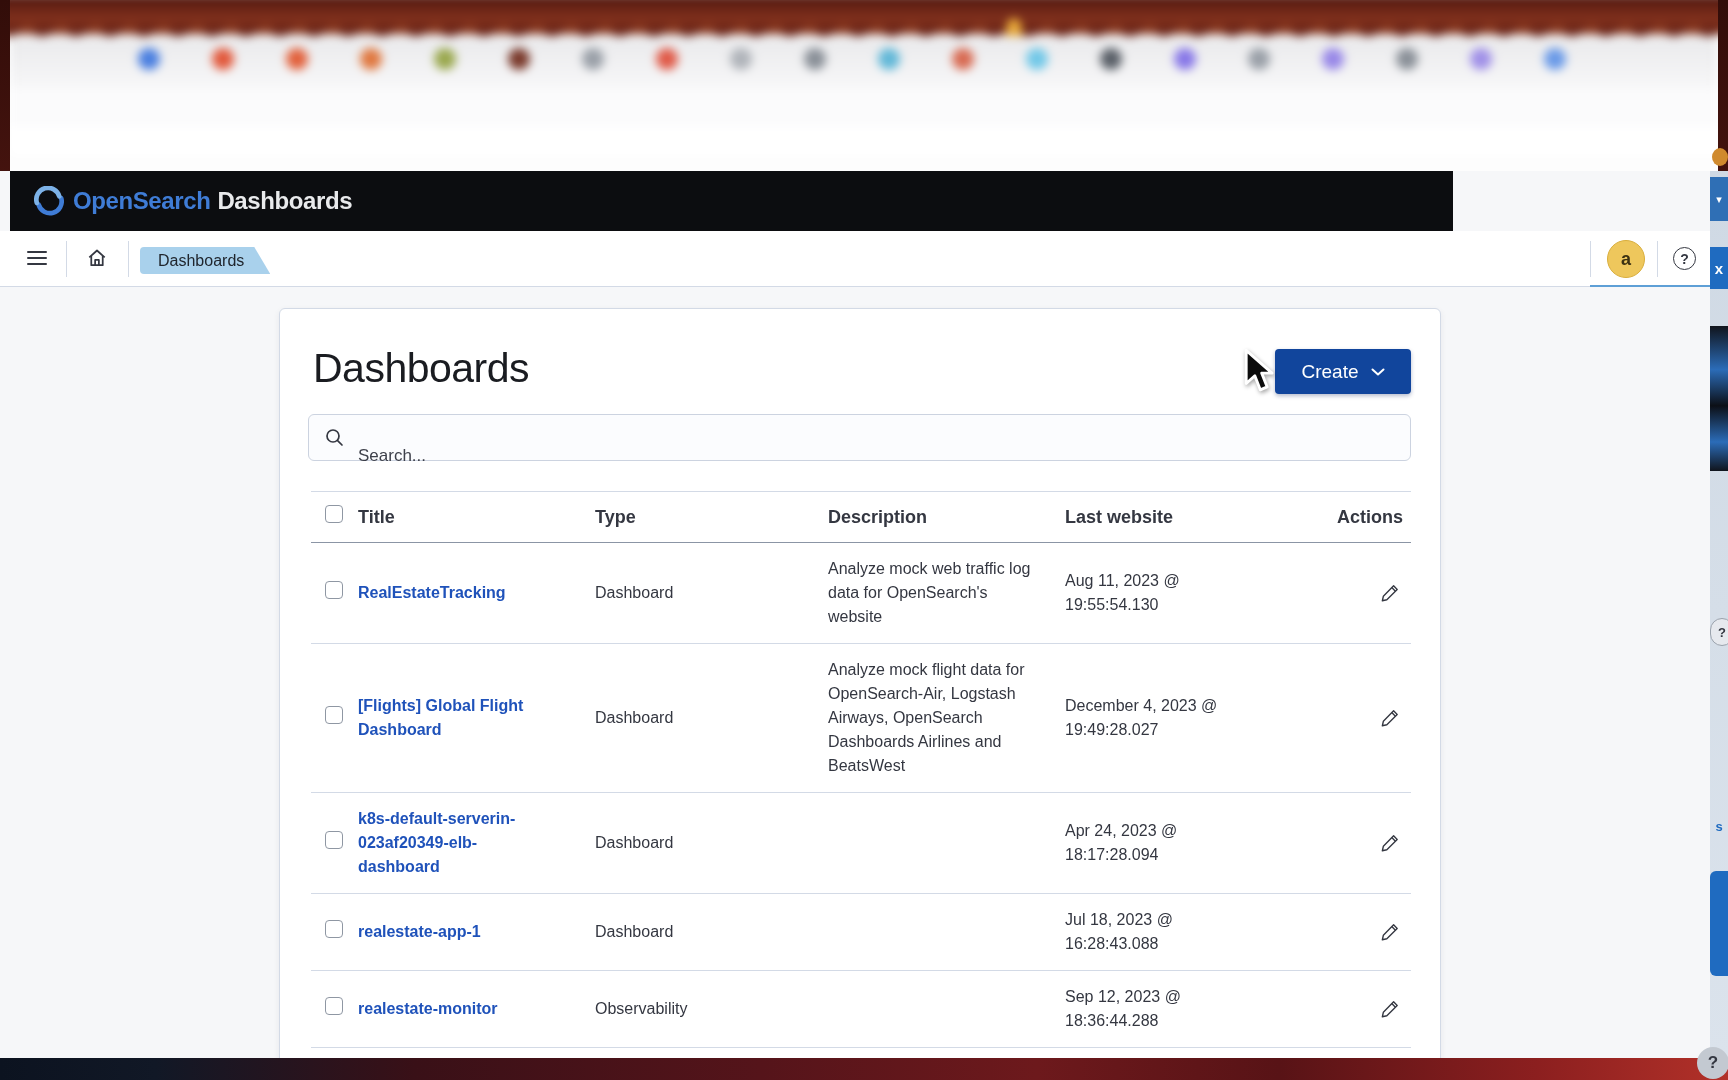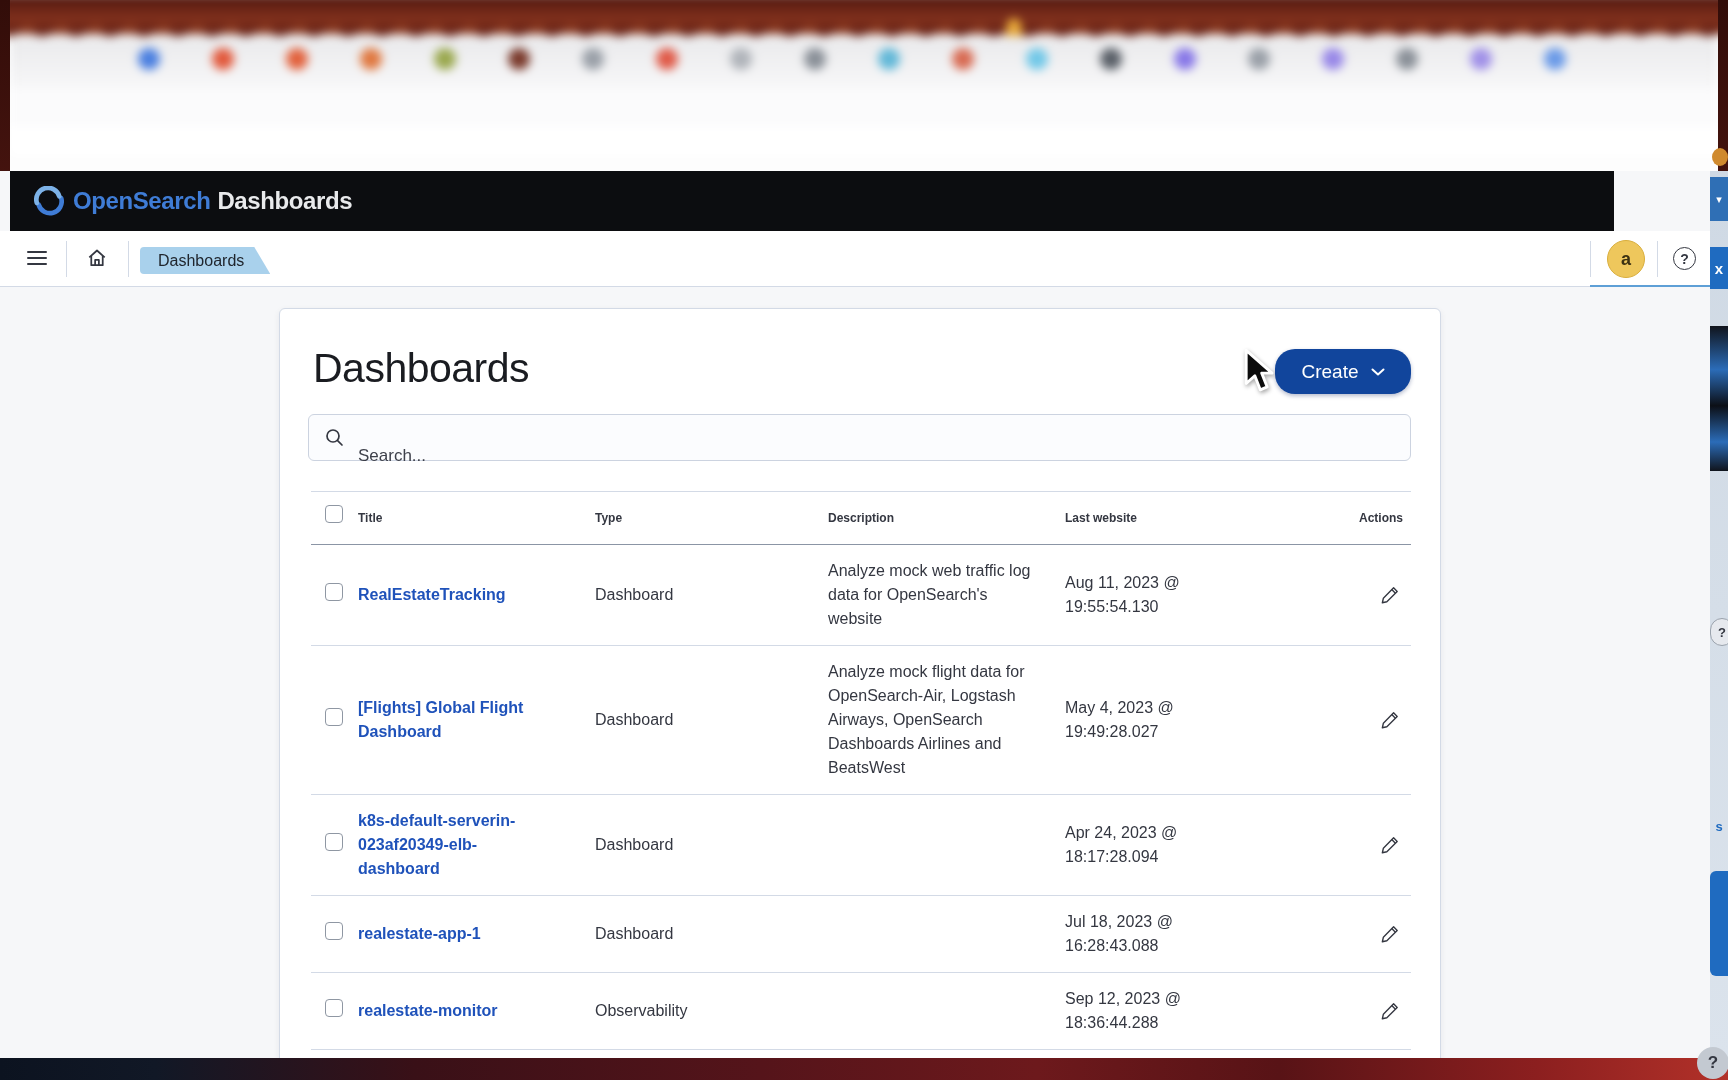--- a/index.html
+++ b/index.html
@@ -20,21 +20,21 @@
   .tabs-row{position:absolute;left:10px;top:36px;width:1708px;height:52px;
     background:linear-gradient(180deg,#e9e9eb,#f7f7f8);}
   .tab-dot{position:absolute;top:46px;width:22px;height:22px;border-radius:50%;}
   .addr-row{position:absolute;left:10px;top:88px;width:1708px;height:38px;background:#fbfbfc;}
   .bm-row{position:absolute;left:10px;top:126px;width:1708px;height:30px;background:#ffffff;}
   .edge-sliver{position:absolute;top:0;width:10px;height:231px;background:linear-gradient(180deg,#320d09,#4a1510);}
   .edge-sliver.left{left:0;} .edge-sliver.right{right:0;}
   .edge-orange-dot{position:absolute;right:0px;top:148px;width:16px;height:18px;border-radius:50%;background:#d08a2e;}
 
   
-  .appbar{position:absolute;left:10px;top:171px;width:1604px;height:60px;background:#0c0d10;
+  .appbar{position:absolute;left:10px;top:171px;width:1443px;height:60px;background:#0c0d10;
     display:flex;align-items:center;padding-left:24px;box-sizing:border-box;}
   .brand{display:flex;align-items:center;gap:9px;}
   .brand-text{font-size:24px;font-weight:700;letter-spacing:-0.4px;}
   .brand-text .b1{color:#3f7cd6;}
   .brand-text .b2{color:#e9eaec;margin-left:7px;}
 
   
   .navbar{position:absolute;left:0px;top:231px;width:1710px;height:56px;background:#fff;
     border-bottom:1px solid #d3dae6;box-sizing:border-box;}
   .nav-underline-blue{position:absolute;left:1590px;top:54px;width:120px;height:2px;background:#5e9fd6;}
@@ -49,32 +49,32 @@
   .help-circle{position:absolute;left:1673px;top:16px;width:23px;height:23px;border-radius:50%;
     border:1.6px solid #343741;color:#343741;font-size:14px;font-weight:700;
     display:flex;align-items:center;justify-content:center;box-sizing:border-box;}
 
   
   .content{position:absolute;left:0;top:287px;width:1710px;height:771px;background:#f6f7f9;overflow:hidden;}
   .panel{position:absolute;left:279px;top:21px;width:1162px;height:1100px;background:#fff;
     border:1px solid #d3dae6;border-radius:6px;box-shadow:0 2px 6px rgba(20,30,60,.07);box-sizing:border-box;}
   .page-title{position:absolute;left:33px;top:36px;font-size:41px;font-weight:500;color:#1a1c21;letter-spacing:-0.5px;}
   .create-btn{position:absolute;right:29px;top:40px;width:136px;height:45px;background:#11459c;border:none;
-    border-radius:20px;color:#fff;font-size:19px;font-family:inherit;display:flex;align-items:center;
+    border-radius:4px;color:#fff;font-size:19px;font-family:inherit;display:flex;align-items:center;
     justify-content:center;gap:12px;cursor:pointer;box-shadow:0 2px 4px rgba(10,30,90,.3);}
   .search-wrap{position:absolute;left:28px;top:105px;width:1103px;height:47px;
     background:#fbfcfe;border:1px solid #ccd3e0;border-radius:6px;display:flex;align-items:center;box-sizing:border-box;}
   .search-wrap input{border:none;outline:none;background:transparent;font-size:17px;color:#343741;
     font-family:inherit;flex:1;margin-top:36px;}
   .search-wrap input::placeholder{color:#343741;opacity:.95;}
   .search-icon{margin:0 12px 0 16px;display:flex;}
 
   .table{position:absolute;left:31px;top:182px;width:1100px;font-size:16px;color:#343741;}
   .trow{display:grid;grid-template-columns:47px 237px 233px 237px 262px 1fr;align-items:center;}
-  .thead{border-top:1px solid #d3dae6;border-bottom:1px solid #8b95a5;font-weight:700;font-size:12px;}
+  .thead{border-top:1px solid #d3dae6;border-bottom:1px solid #8b95a5;font-weight:700;font-size:18px;}
   .thead .cell{padding:13px 0;}
   .tbody .trow{border-bottom:1px solid #d3dae6;}
   .cell{line-height:24px;}
   .cell.c-check{padding-left:14px;}
   .cell.c-title{padding:14px 52px 14px 0;font-weight:bold;}
   .cell.c-type{padding:14px 20px 14px 0;}
   .cell.c-desc{padding:14px 28px 14px 0;}
   .cell.c-date{padding:14px 0;}
   .cell.c-date .date-text{max-width:158px;}
   .cell.c-actions{justify-self:end;padding-right:8px;text-align:right;}
@@ -244,21 +244,21 @@
       </button>
     </div>
   </div>
 
   <div class="trow">
     <div class="cell c-check"><span class="checkbox"></span></div>
     <div class="cell c-title"><span class="link row-title">[Flights] Global Flight Dashboard</span></div>
     <div class="cell c-type row-type">Dashboard</div>
     <div class="cell c-desc row-desc">Analyze mock flight data for OpenSearch-Air, Logstash Airways, OpenSearch Dashboards Airlines and BeatsWest</div>
     <div class="cell c-date">
-              <div class="date-text row-date">May 4, 2023 @ 19:49:28.027</div>
+              <div class="date-text row-date">December 4, 2023 @ 19:49:28.027</div>
             </div>
     <div class="cell c-actions">
       <button class="pencil-btn">
         <span style="display:flex;">
           <svg width="18" height="18" viewBox="0 0 16 16" fill="none" stroke="currentColor" stroke-width="1.2" stroke-linejoin="round">
             <path d="M11.2 1.6 L14.4 4.8 L5.2 14 L1.2 14.9 L2.1 10.9 Z"></path>
             <path d="M9.6 3.2 L12.8 6.4"></path>
           </svg>
         </span>
       </button>

